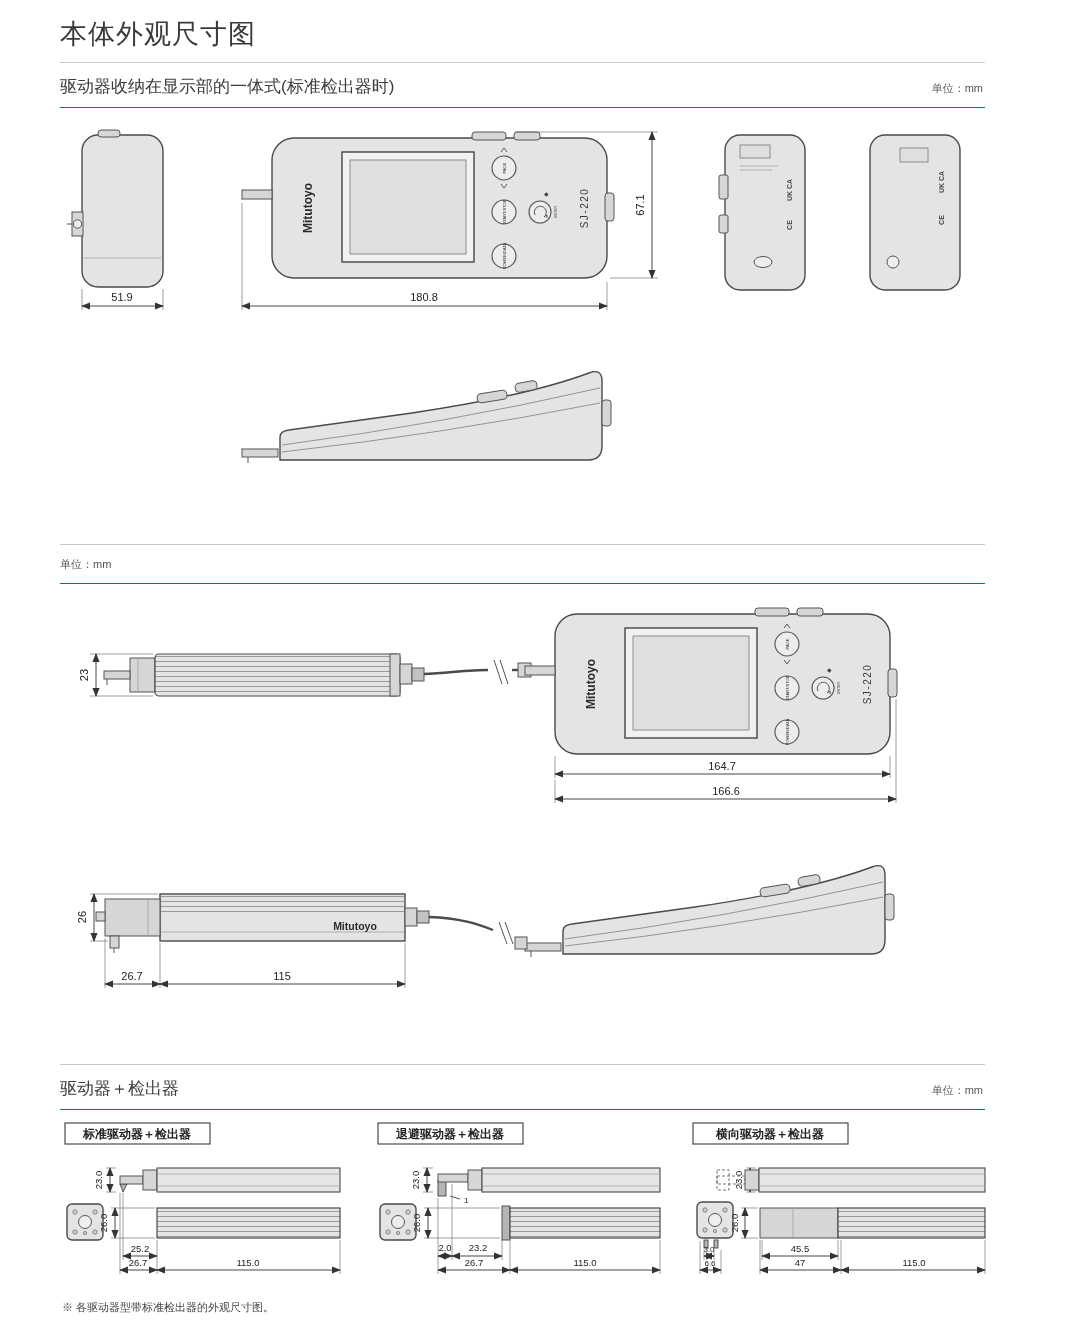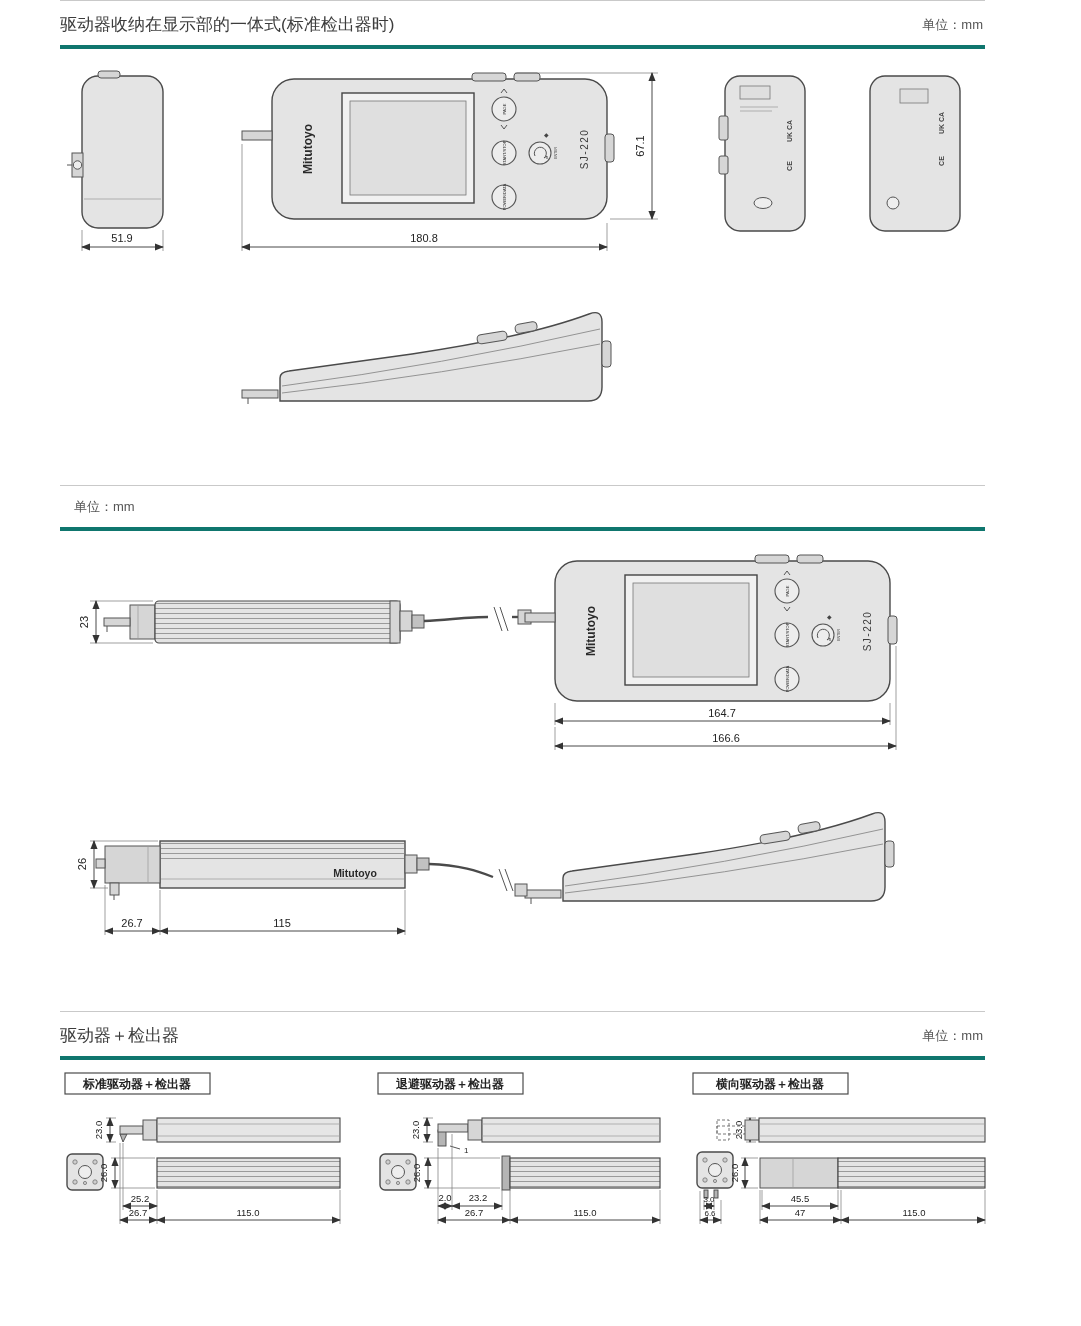--- a/index.html
+++ b/index.html
@@ -4,23 +4,23 @@
 <style>
   html,body { margin:0; padding:0; background:#ffffff; }
   body { width:1081px; height:1326px; overflow:hidden;
          font-family:"Liberation Sans", sans-serif; color:#333; }
   .page { width:925px; margin-left:60px; }
   h1.title { margin:16px 0 10px; font-size:27px; font-weight:500; color:#3a3a3a; letter-spacing:1px; }
   section.sec { border-top:1px solid #c9c9c9; }
   #sec2 { margin-top:72px; }
   #sec3 { margin-top:56px; }
   .sec-head { display:flex; justify-content:space-between; align-items:flex-end;
-              border-bottom:4px solid #0f766e; padding:12px 2px 9px 0;gap:40px; }
+              border-bottom:1px solid #0f766e; padding:12px 2px 9px 0;gap:40px; }
   .sec-title { font-size:17px; color:#3c3c3c; }
-  .unit { font-size:13px; color:#555; padding-bottom:2px;margin-left:14px; }
+  .unit { font-size:11px; color:#555; padding-bottom:2px; }
   svg.diagram { display:block; margin-top:12px; }
   .footnote { font-size:11px; color:#444; margin:6px 0 14px 2px; }
 
   
   .body   { fill:#e4e4e4; stroke:#4a4a4a; stroke-width:1.4; }
   .body2  { fill:#e6e6e6; stroke:#4a4a4a; stroke-width:1.1; }
   .outlined { stroke:#4a4a4a; stroke-width:1.2; }
   .part   { fill:#d6d6d6; stroke:#555; stroke-width:1; }
   .part2  { fill:#c2c2c2; stroke:#555; stroke-width:1; }
   .part-dark { fill:#b5b5b5; stroke:#444; stroke-width:0.9; }
@@ -114,20 +114,21 @@
       <circle class="hole-s" cx="28" cy="8" r="2.2"></circle>
       <circle class="hole-s" cx="8" cy="28" r="2.2"></circle>
       <circle class="hole-s" cx="28" cy="28" r="2.2"></circle>
       <circle class="hole-s" cx="18" cy="29" r="1.6"></circle>
     </g>
   </defs>
 </svg>
 
 <div class="page">
 
+  <h1 class="title">本体外观尺寸图</h1>
 
   <section class="sec" id="sec1">
     <div class="sec-head">
       <span class="sec-title">驱动器收纳在显示部的一体式(标准检出器时)</span>
       <span class="unit">单位：mm</span>
     </div>
 
     <svg class="diagram" viewBox="0 0 928 352" width="928" height="352">
 
       <g>
@@ -408,14 +409,15 @@
           <line class="dim" x1="69" y1="140" x2="145" y2="140" marker-start="url(#arr)" marker-end="url(#arr)"></line>
           <text class="t-dim-s" x="107" y="136" text-anchor="middle">45.5</text>
           <line class="dim" x1="67" y1="154" x2="148" y2="154" marker-start="url(#arr)" marker-end="url(#arr)"></line>
           <text class="t-dim-s" x="107" y="150" text-anchor="middle">47</text>
           <line class="dim" x1="148" y1="154" x2="292" y2="154" marker-start="url(#arr)" marker-end="url(#arr)"></line>
           <text class="t-dim-s" x="221" y="150" text-anchor="middle">115.0</text>
         </g>
       </g>
     </svg>
 
+    <div class="footnote">※ 各驱动器型带标准检出器的外观尺寸图。</div>
   </section>
 </div>
 
 </body></html>

